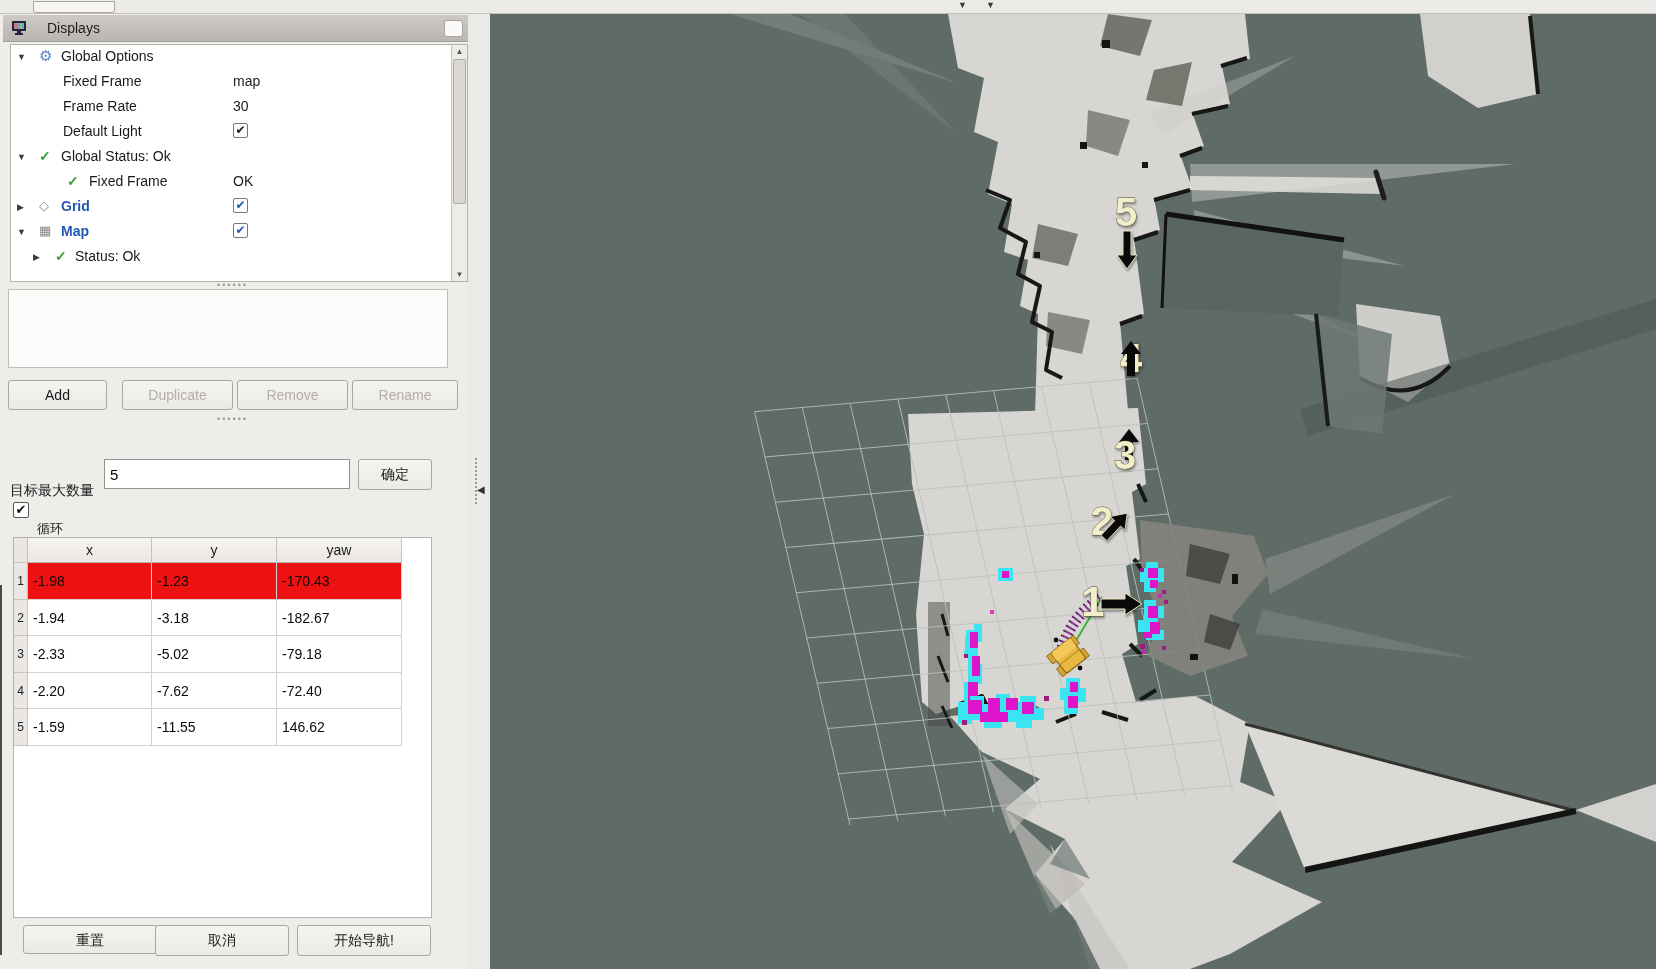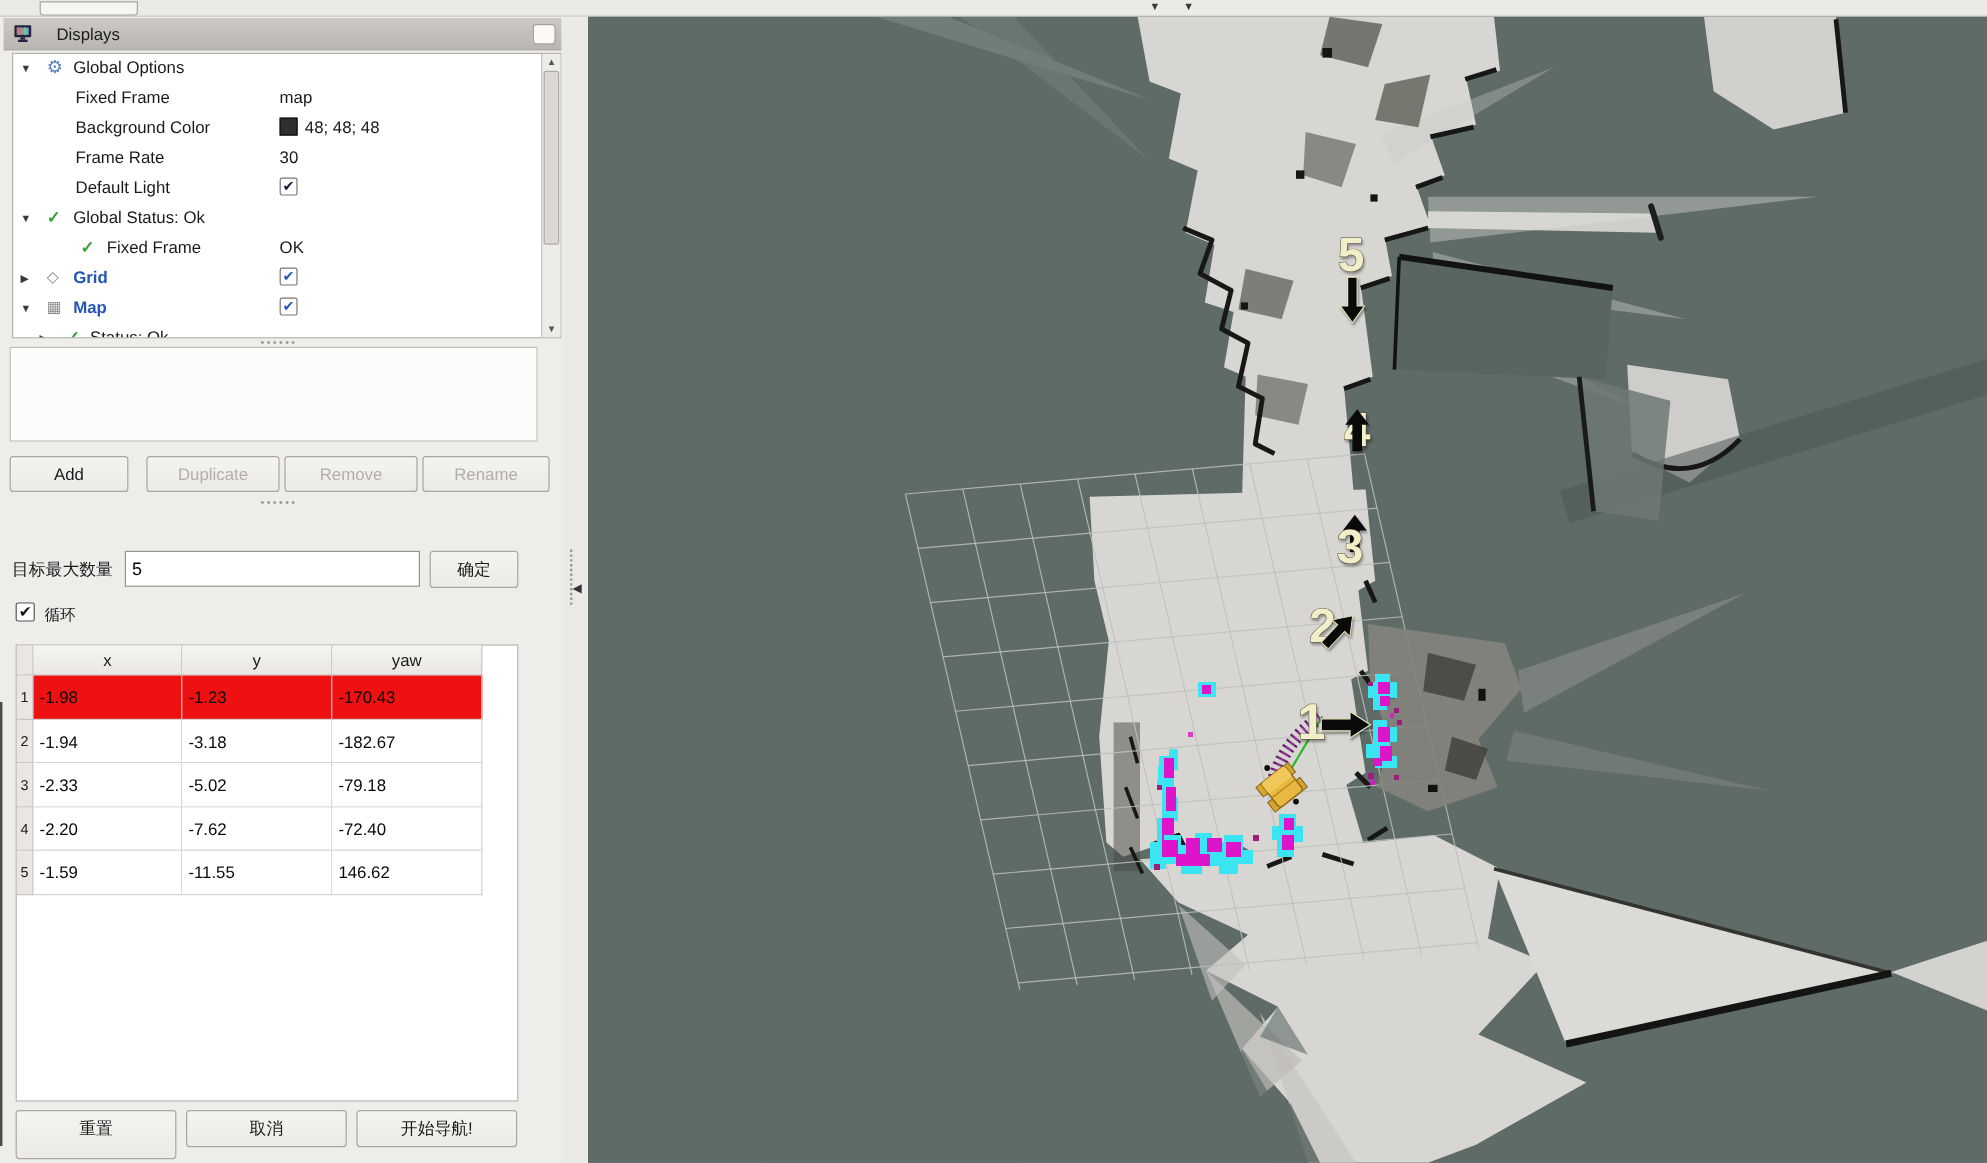--- a/index.html
+++ b/index.html
@@ -35,21 +35,21 @@
   #vscroll .arr{position:absolute;left:0;width:100%;text-align:center;font-size:8px;color:#555;}
   #vscroll .thumb{position:absolute;left:1px;top:14px;width:13px;height:145px;background:#dbd8d4;border:1px solid #aeaaa6;border-radius:2px;}
   .dots{position:absolute;width:465px;text-align:center;font-size:9px;letter-spacing:2px;color:#9a9a98;}
   #proppane{position:absolute;left:8px;top:275px;width:440px;height:79px;background:#fcfcfb;border:1px solid #c2beba;}
   .btn{position:absolute;height:30px;background:linear-gradient(#f6f4f1,#eceae6);border:1px solid #aaa6a2;border-radius:3px;
        font-size:14px;color:#1a1a1a;text-align:center;line-height:28px;}
   .btn.disabled{color:#b2aeaa;}
   
   #goal-input{position:absolute;left:104px;top:445px;width:246px;height:30px;border:1px solid #96928e;background:#fff;
       font-size:15px;padding-left:5px;font-family:"Liberation Sans",sans-serif;}
-  .lbl{position:absolute;font-size:14px;color:#1a1a1a;}
+  .lbl{position:absolute;font-size:14px;color:#1a1a1a;margin-top:16px;}
   .ckbox{position:absolute;width:16px;height:16px;background:#fff;border:1px solid #555;border-radius:2px;
       font-size:13px;line-height:14px;text-align:center;color:#111;}
   
   #wtable{position:absolute;left:13px;top:523px;width:419px;height:381px;background:#fff;border:1px solid #b5b1ad;}
   .thead{display:flex;height:25px;}
   .th{background:linear-gradient(#f7f5f2,#e9e6e3);border-right:1px solid #c5c1bd;border-bottom:1px solid #b9b5b1;
       font-size:14px;text-align:center;line-height:24px;color:#1a1a1a;}
   .trowt{display:flex;height:36.6px;}
   .tnum{width:14px;background:#e9e6e3;border-right:1px solid #c5c1bd;border-bottom:1px solid #c9c5c1;
       font-size:12px;text-align:center;line-height:36px;color:#222;}
@@ -93,25 +93,20 @@
     <div class="trow">
       <span class="exp" style="left:6px">▼</span>
       <span style="left:28px;color:#5b82c0;font-size:15px;top:2px">⚙</span>
       <span style="left:50px">Global Options</span>
     </div>
     <div class="trow">
       <span style="left:52px">Fixed Frame</span>
       <span class="vcol">map</span>
     </div>
     <div class="trow">
-      <span style="left:52px">Background Color</span>
-      <span class="swatch"></span>
-      <span class="vcol2">48; 48; 48</span>
-    </div>
-    <div class="trow">
       <span style="left:52px">Frame Rate</span>
       <span class="vcol">30</span>
     </div>
     <div class="trow">
       <span style="left:52px">Default Light</span>
       <span class="cbx">✔</span>
     </div>
     <div class="trow">
       <span class="exp" style="left:6px">▼</span>
       <span class="tick" style="left:28px">✓</span>
@@ -202,21 +197,21 @@
     </div>
     <div class="trowt">
       <div class="tnum">5</div>
       <div class="td cw1">-1.59</div>
       <div class="td cw2">-11.55</div>
       <div class="td cw3">146.62</div>
       <div class="cwb"></div>
     </div>
   </div>
 
-  <div class="btn" style="left:13px;top:911px;width:134px;height:41px">重置</div>
+  <div class="btn" style="left:23px;top:911px;width:134px;height:29px">重置</div>
   <div class="btn" style="left:155px;top:911px;width:134px;height:31px">取消</div>
   <div class="btn" style="left:297px;top:911px;width:134px;height:31px">开始导航!</div>
 </div>
 <div id="left-edge"></div>
 
 <div id="vsplit">
   <div class="dcol"></div>
   <span class="coll">◀</span>
 </div>
 

